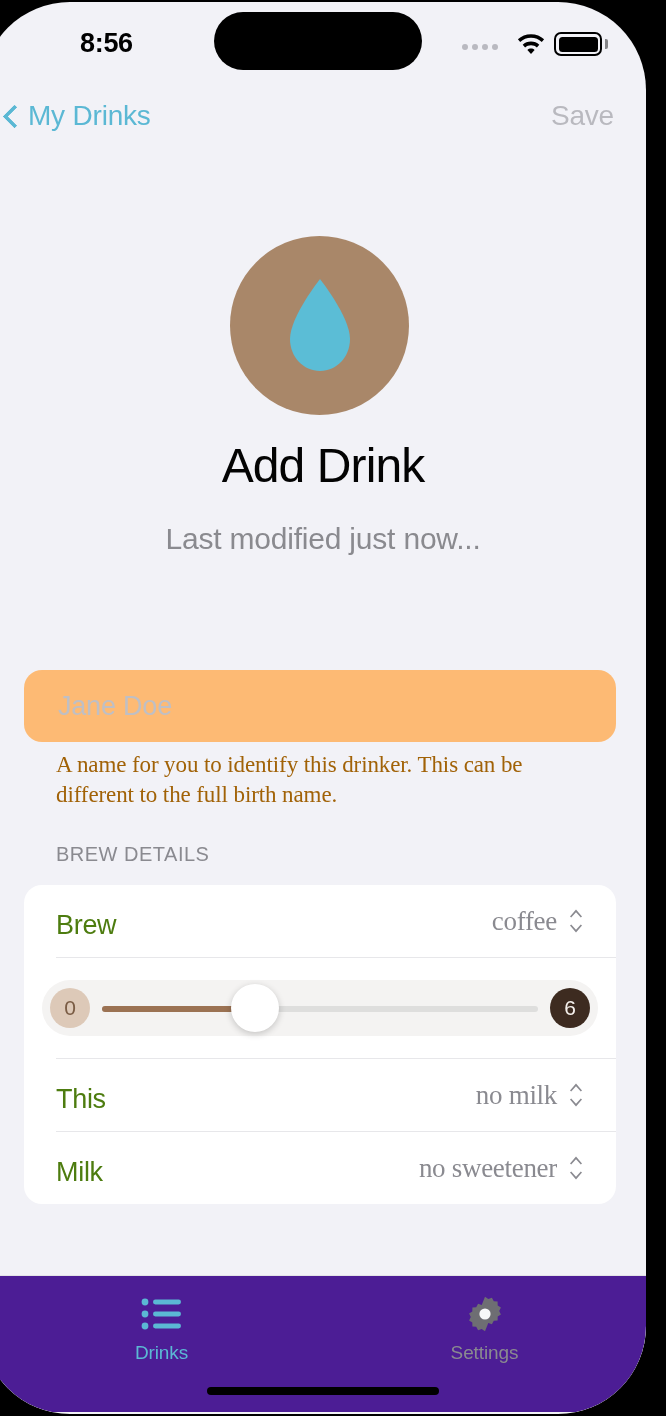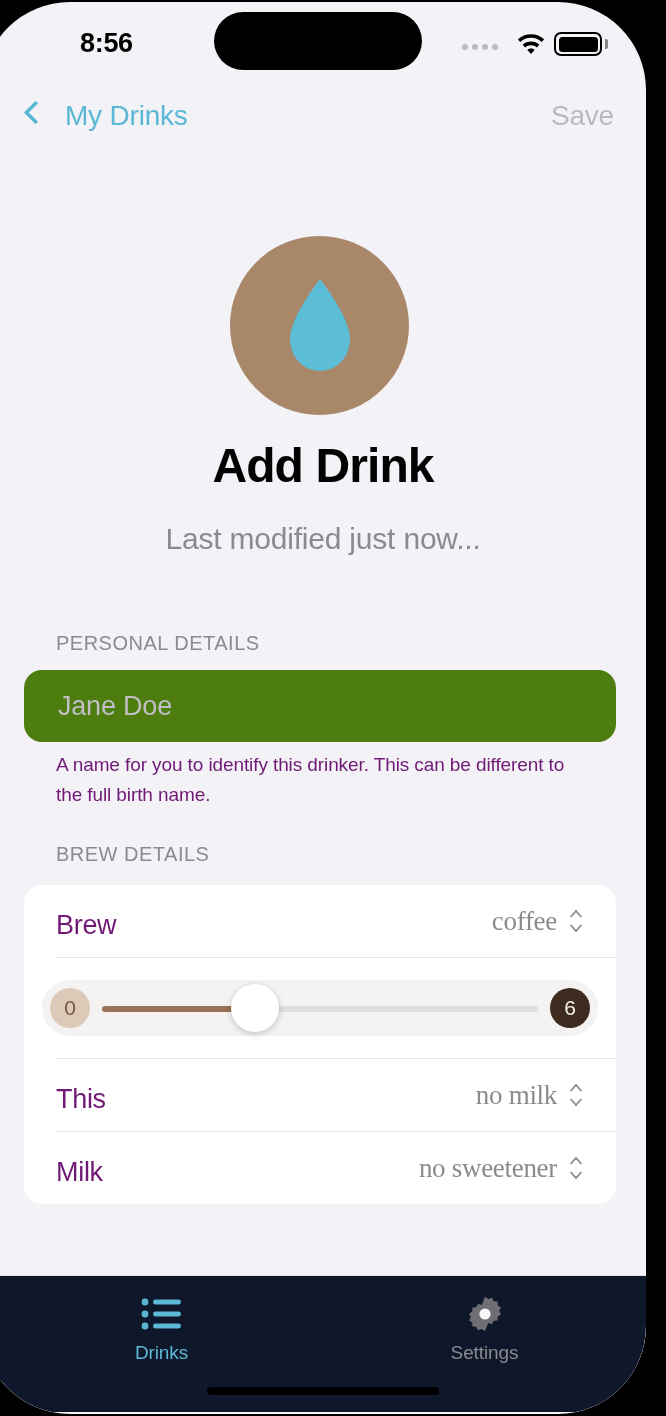--- a/index.html
+++ b/index.html
@@ -117,23 +117,24 @@
   }
 
   
   .nav-bar {
     position: absolute;
     top: 100px; left: 0;
     width: 646px; height: 50px;
   }
   .nav-back {
     position: absolute;
-    left: 25px; top: 0;
-    display: flex;
-    gap: 26px;
+    left: 4px; top: 0;
+    display: flex;
+    align-items: center;
+    gap: 10px;
     cursor: pointer;
   }
   .chev-left {
     width: 14px; height: 24px;
     position: relative;
   }
   .chev-left::before {
     content: "";
     position: absolute;
     left: 2px; top: 4px;
@@ -178,21 +179,21 @@
     justify-content: center;
   }
   .droplet { width: 72px; height: 98px; display:block; }
 
   .page-title {
     position: absolute;
     top: 288px; left: 0;
     width: 646px;
     text-align: center;
     font-size: 48px;
-    font-weight: bold;
+    font-weight: normal;
     color: #030303;
     letter-spacing: -0.9px;
   }
   .page-subtitle {
     position: absolute;
     top: 372px; left: 0;
     width: 646px;
     text-align: center;
     font-size: 30px;
     color: #8a8a8f;
@@ -208,21 +209,21 @@
     letter-spacing: 0.5px;
   }
   .sec-personal { top: 482px; }
   .sec-brew     { top: 693px; text-align: right; }
 
   
   .text-field {
     position: absolute;
     left: 24px; top: 520px;
     width: 592px; height: 72px;
-    background: #4d7c0f;
+    background: #fdba74;
     border-radius: 18px;
     display: flex;
     align-items: center;
     padding: 0 34px;
   }
   .text-field input {
     border: none;
     outline: none;
     background: transparent;
     font-family: "Liberation Sans", sans-serif;
@@ -230,24 +231,25 @@
     color: #1a1a1a;
     width: 100%;
     letter-spacing: -0.2px;
   }
   .text-field input::placeholder { color: #bfbfc4; }
 
   .field-hint {
     position: absolute;
     left: 56px; top: 600px;
     width: 538px;
-    font-size: 19px;
+    font-size: 23px;
     line-height: 30px;
-    color: #701a75;
+    color: #a16207;
     letter-spacing: -0.1px;
+    font-family: Liberation Serif, serif;
   }
 
   
   .card {
     position: absolute;
     left: 24px; top: 735px;
     width: 592px;
     background: #ffffff;
     border-radius: 18px;
     overflow: hidden;
@@ -261,21 +263,21 @@
     padding: 0 32px;
     cursor: pointer;
   }
   .row-divider {
     height: 1px;
     background: #e7e7ea;
     margin-left: 32px;
   }
   .row-label {
     font-size: 27px;
-    color: #701a75;
+    color: #4d7c0f;
     letter-spacing: -0.3px;
     margin-top: 9px;
   }
   .row-value-wrap {
     display: flex;
     align-items: center;
     gap: 11px;
   }
   .row-value {
     font-size: 27px;
@@ -345,21 +347,21 @@
     box-shadow: 0 2px 7px rgba(0,0,0,0.20);
     cursor: grab;
   }
 
   
   .tab-bar {
     position: absolute;
     left: 0; top: 1275px;
     width: 646px;
     height: 137px;
-    background: #0f172a;
+    background: #4c1d95;
     border-top: 1px solid #e3e3e6;
     backdrop-filter: blur(14px);
   }
   .tab-items {
     position: absolute;
     top: 18px; left: 0;
     width: 646px;
     display: flex;
   }
   .tab-item {
@@ -435,21 +437,20 @@
 
         <div class="drink-avatar">
           <svg class="droplet" viewBox="0 0 72 98">
             <path d="M36 2C36 2 66 40 66 62c0 18-13.4 32-30 32S6 80 6 62C6 40 36 2 36 2z" fill="#5bbdd6"></path>
           </svg>
         </div>
 
         <div class="page-title">Add Drink</div>
         <div class="page-subtitle">Last modified just now...</div>
 
-        <div class="section-label sec-personal">PERSONAL DETAILS</div>
 
         <div class="text-field">
           <input type="text" placeholder="Jane Doe" style="">
         </div>
 
         <div class="field-hint">A name for you to identify this drinker. This can be different to the full birth name.</div>
 
         <div class="section-label sec-brew">BREW DETAILS</div>
 
         <div class="card">

